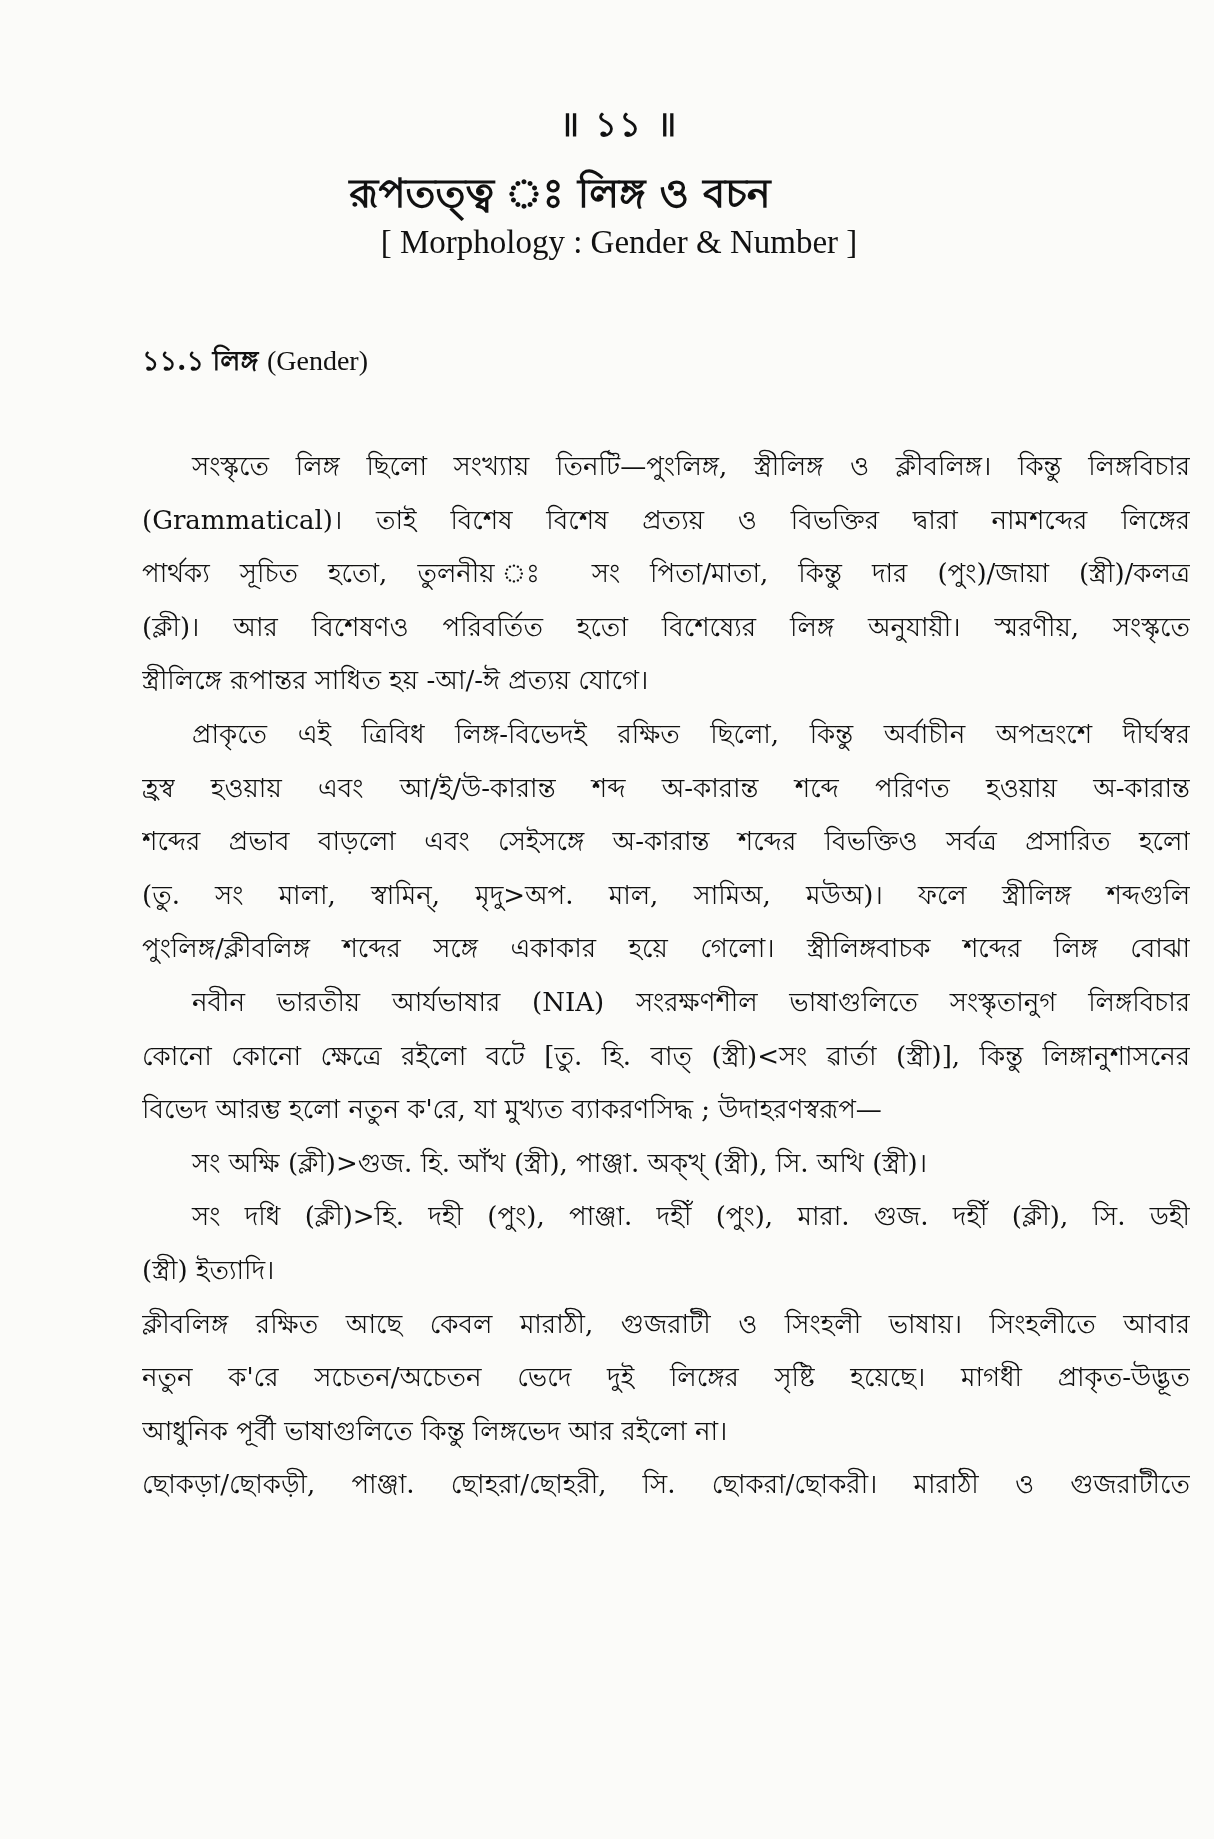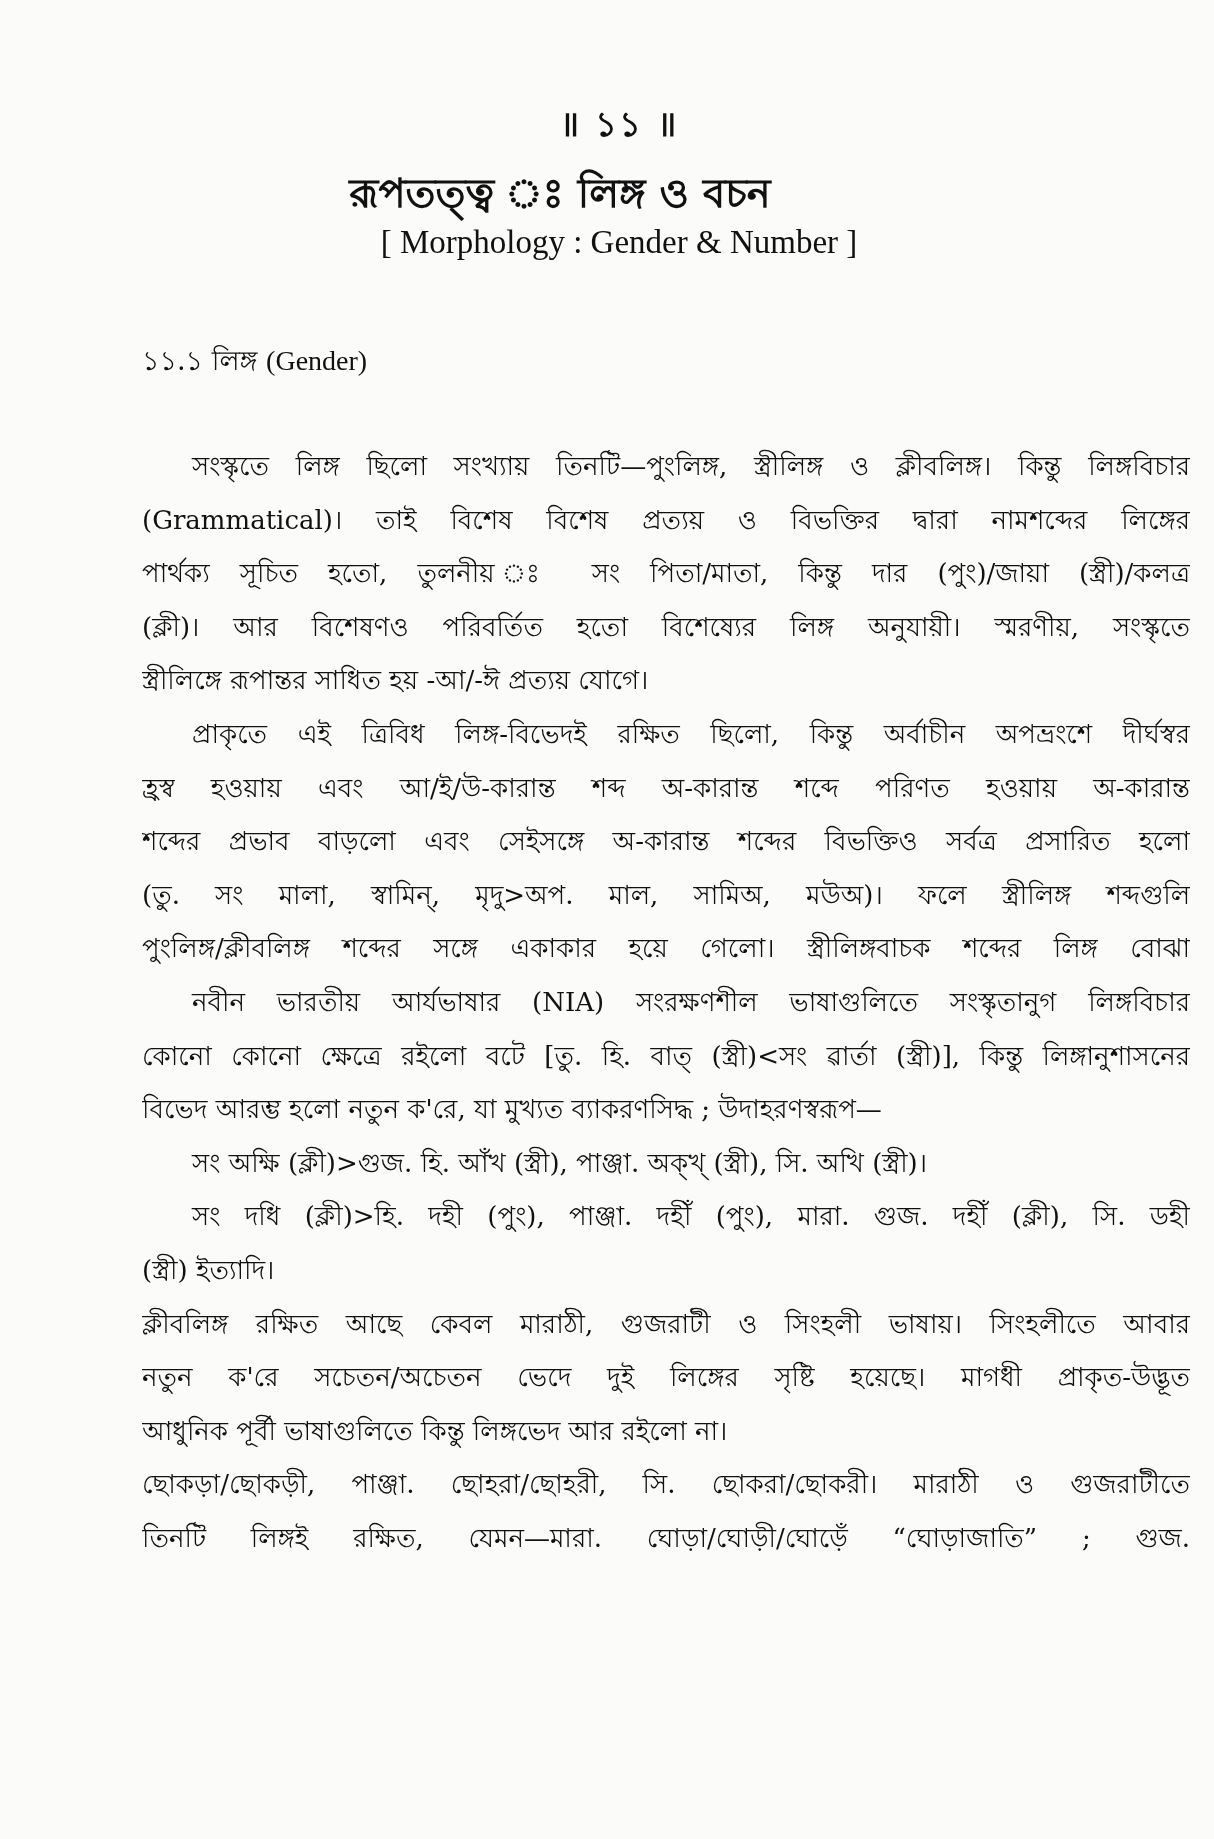--- a/index.html
+++ b/index.html
@@ -20,21 +20,21 @@
   }
   .chapter-subtitle {
     position: absolute; top: 224px; left: 0; width: 1214px;
     text-align: center; font-size: 33px;
     font-family: "Liberation Serif", "DejaVu Serif", serif;
   }
   .section-heading {
     position: absolute; top: 340px; left: 130px;
     font-size: 27px;
   }
-  .section-heading .num, .section-heading .bn { font-weight: normal; }
+  .section-heading .num, .section-heading .bn { font-weight: bold; }
   .section-heading .en { font-family: "Liberation Serif", serif; font-size: 28px; }
   .body {
     position: absolute; top: 440px; left: 130px; width: 1048px;
   }
   .line {
     height: 53.6px; line-height: 53.6px;
     font-size: 26px; white-space: nowrap;
     text-align: justify; text-align-last: justify;
     overflow: hidden;
   }
@@ -69,15 +69,14 @@
       <div class="line indent">নবীন ভারতীয় আর্যভাষার (NIA) সংরক্ষণশীল ভাষাগুলিতে সংস্কৃতানুগ লিঙ্গবিচার</div>
       <div class="line">কোনো কোনো ক্ষেত্রে রইলো বটে [তু. হি. বাত্ (স্ত্রী)&lt;সং ৱার্তা (স্ত্রী)], কিন্তু লিঙ্গানুশাসনের</div>
       <div class="line last">বিভেদ আরম্ভ হলো নতুন ক'রে, যা মুখ্যত ব্যাকরণসিদ্ধ ; উদাহরণস্বরূপ—</div>
       <div class="line indent last">সং অক্ষি (ক্লী)&gt;গুজ. হি. আঁখ (স্ত্রী), পাঞ্জা. অক্খ্ (স্ত্রী), সি. অখি (স্ত্রী)।</div>
       <div class="line indent">সং দধি (ক্লী)&gt;হি. দহী (পুং), পাঞ্জা. দহীঁ (পুং), মারা. গুজ. দহীঁ (ক্লী), সি. ডহী</div>
       <div class="line last">(স্ত্রী) ইত্যাদি।</div>
       <div class="line">ক্লীবলিঙ্গ রক্ষিত আছে কেবল মারাঠী, গুজরাটী ও সিংহলী ভাষায়। সিংহলীতে আবার</div>
       <div class="line">নতুন ক'রে সচেতন/অচেতন ভেদে দুই লিঙ্গের সৃষ্টি হয়েছে। মাগধী প্রাকৃত-উদ্ভূত</div>
       <div class="line last">আধুনিক পূর্বী ভাষাগুলিতে কিন্তু লিঙ্গভেদ আর রইলো না।</div>
       <div class="line">ছোকড়া/ছোকড়ী, পাঞ্জা. ছোহরা/ছোহরী, সি. ছোকরা/ছোকরী। মারাঠী ও গুজরাটীতে</div>
-      <div class="line">তিনটি লিঙ্গই রক্ষিত, যেমন—মারা. ঘোড়া/ঘোড়ী/ঘোড়েঁ “ঘোড়াজাতি” ; গুজ.</div>
     </div>
 </div>
 
 </body></html>

